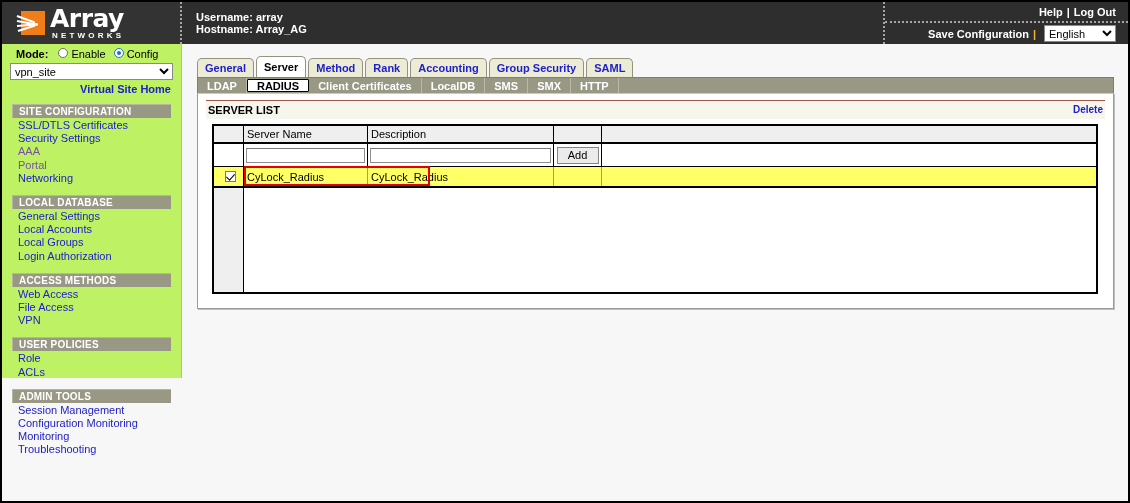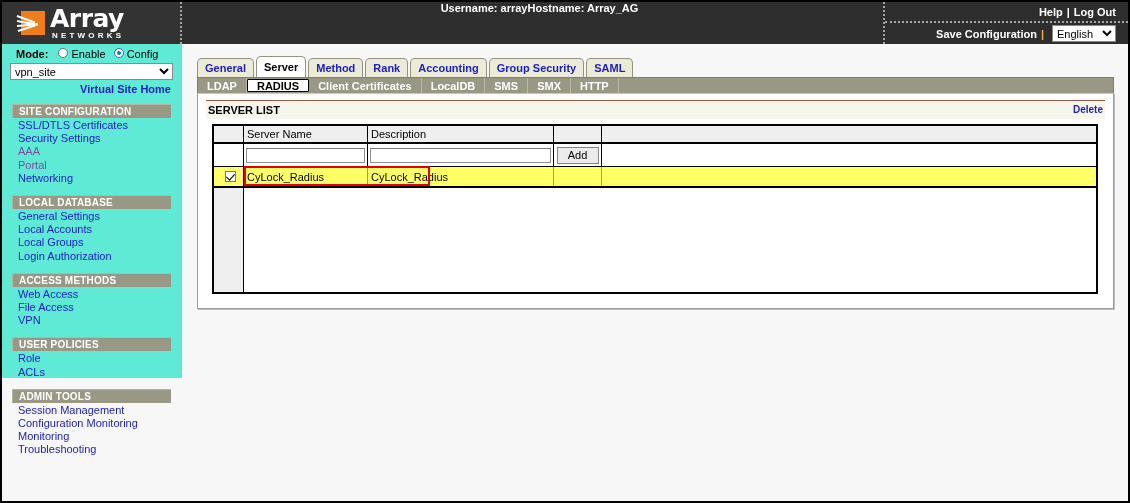--- a/index.html
+++ b/index.html
@@ -78,21 +78,21 @@
     color: #ffffff;
     letter-spacing: 3.2px;
     margin-top: 1px;
     margin-left: 2px;
   }
 
   .userinfo {
     flex: 1;
     padding-left: 14px;
     display: flex;
-    flex-direction: row;
+    flex-direction: column;
     justify-content: center;
   }
   .userinfo div {
     color: #ffffff;
     font-size: 11px;
     font-weight: bold;
   }
 
   .actions {
     width: 245px;
@@ -117,34 +117,34 @@
     font-size: 11px;
     font-weight: bold;
     text-decoration: none;
   }
   .sep-pipe { color: #ffffff; font-weight: bold; margin: 0 4px; font-size: 11px;}
   .sep-pipe.orange { color: #f2b23e; }
   .lang-select {
     font-family: "Liberation Sans", sans-serif;
     font-size: 11px;
     height: 17px;
-    width: 64px;
+    width: 72px;
     border: 1px solid #8a8a8a;
     background: #ffffff;
     color: #000;
     margin-left: 4px;
   }
 
   
   .sidebar {
     position: absolute;
     left: 0; top: 42px;
     width: 180px;
     height: 334px;
-    background: #5eead4;
+    background: #bef264;
     box-sizing: border-box;
     border-right: 1px solid #b9b9a8;
   }
   .mode-row {
     display: flex;
     align-items: center;
     padding: 4px 0 2px 14px;
     font-size: 11px;
     font-weight: bold;
     color: #000;

